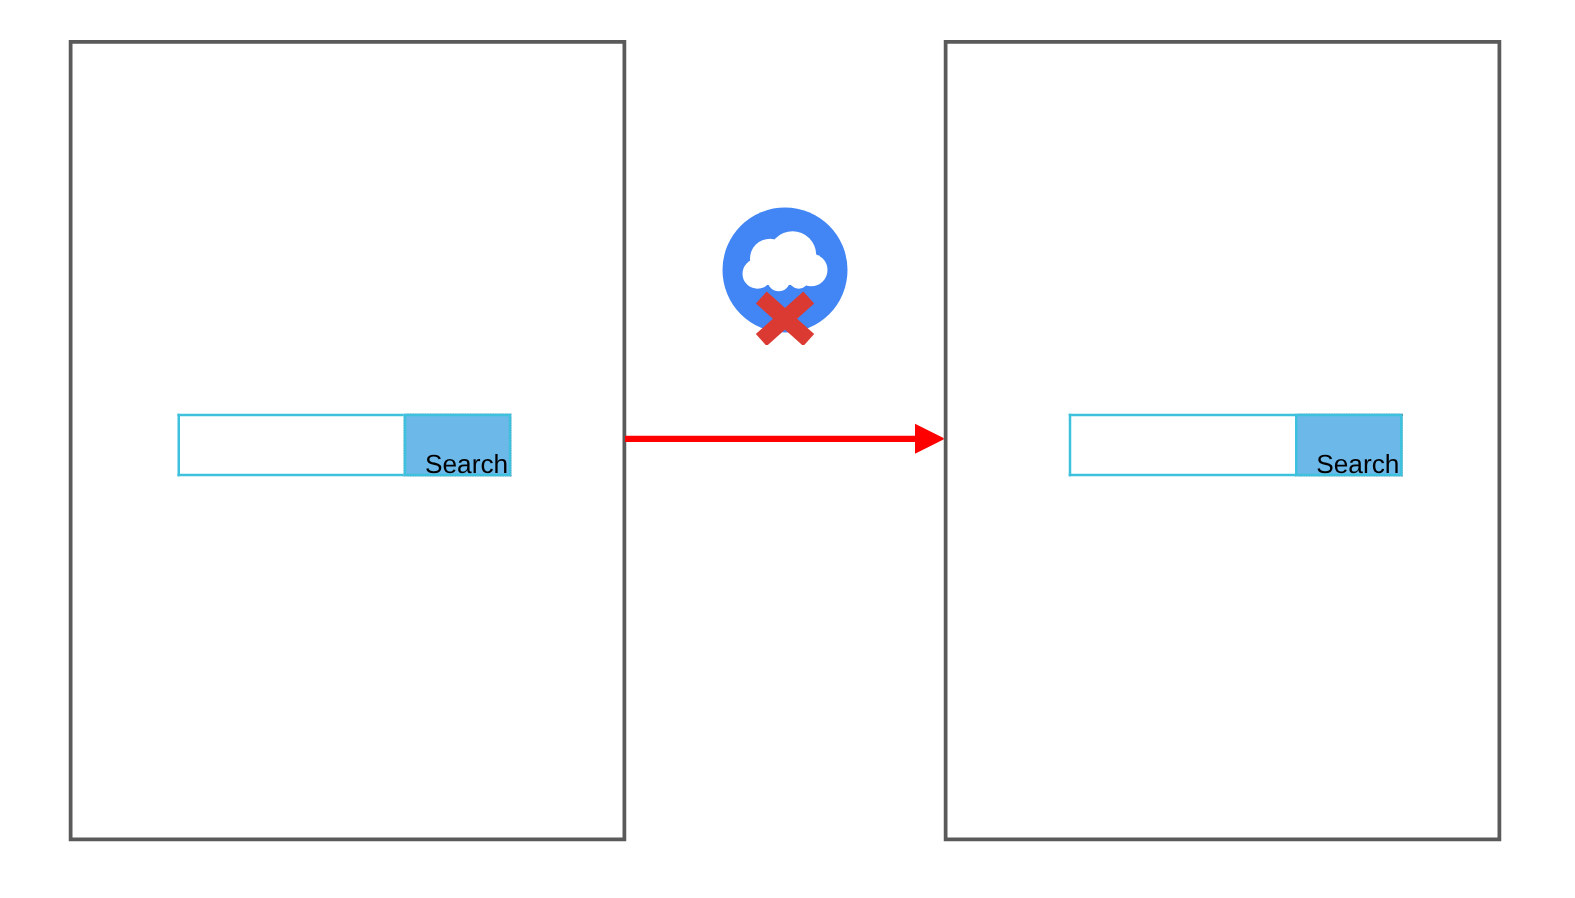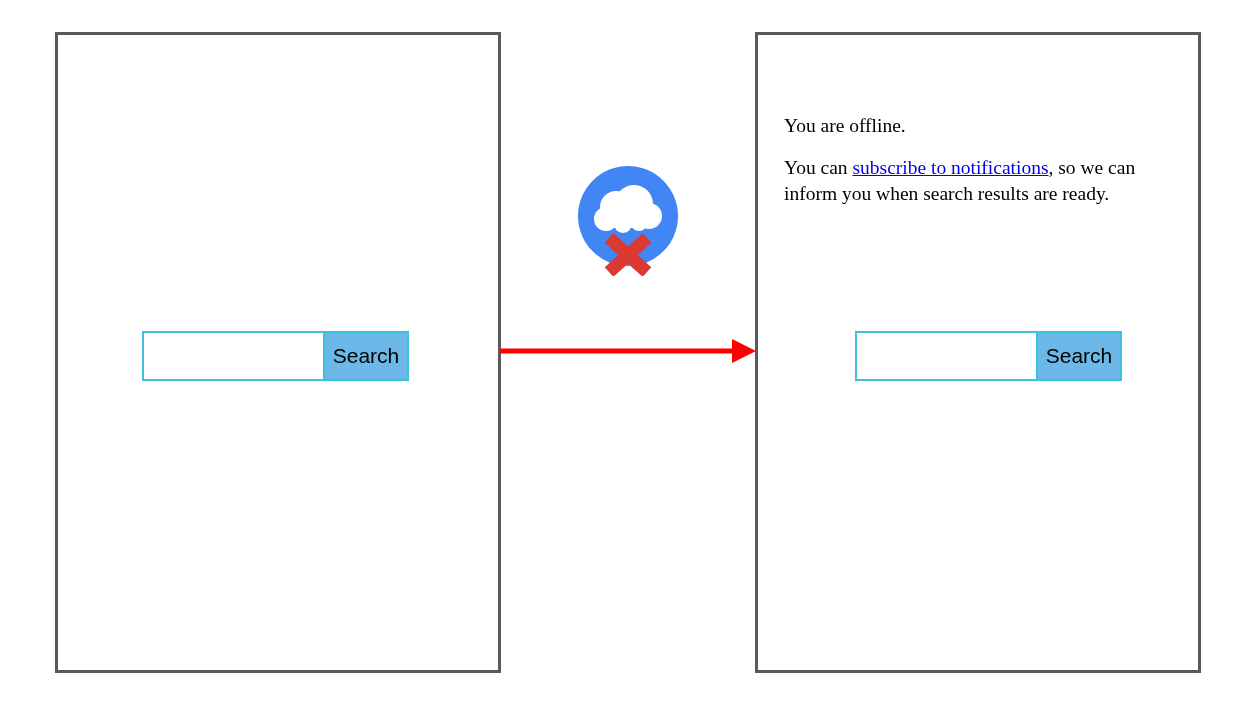--- a/index.html
+++ b/index.html
@@ -102,21 +102,21 @@
     background: #6cb8e8;
     border: 1px dotted #7a7a7a;
     outline: 2px solid #3ec1dd;
     outline-offset: -2px;
     color: #000000;
     font-family: "Liberation Sans", "DejaVu Sans", sans-serif;
     font-size: 21px;
     line-height: 48px;
     text-align: center;
     cursor: pointer;
-    padding: 0;
+    padding: 16px;
     letter-spacing: 0px;
   }
 
   
   #offline-cloud-icon {
     position: absolute;
     left: 576px;
     top: 164px;
     width: 104px;
     height: 112px;
@@ -165,24 +165,20 @@
     </g>
   </svg>
 
   <svg id="transition-arrow" viewBox="0 0 256 32">
     <line x1="0" y1="16" x2="234" y2="16" stroke="#ff0000" stroke-width="5"></line>
     <polygon points="232,4 256,16 232,28" fill="#ff0000"></polygon>
   </svg>
 
   <div class="panel" id="panel-after">
 
-    <div class="offline-message">
-      <p>You are offline.</p>
-      <p><span>You can </span><a class="subscribe-link" href="#">subscribe to notifications</a><span>, so we can inform you when search results are ready.</span></p>
-    </div>
 
     <div class="search-widget" id="search-widget-after">
       <input class="search-input" type="text" value="" style="">
       <button class="search-button">Search</button>
     </div>
 
   </div>
 
 </div>
 

